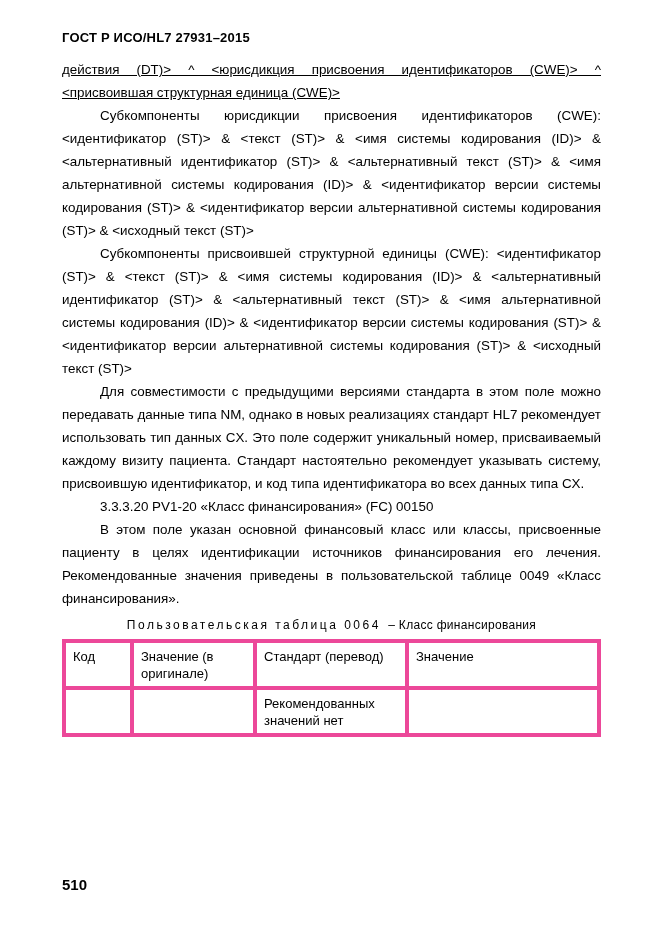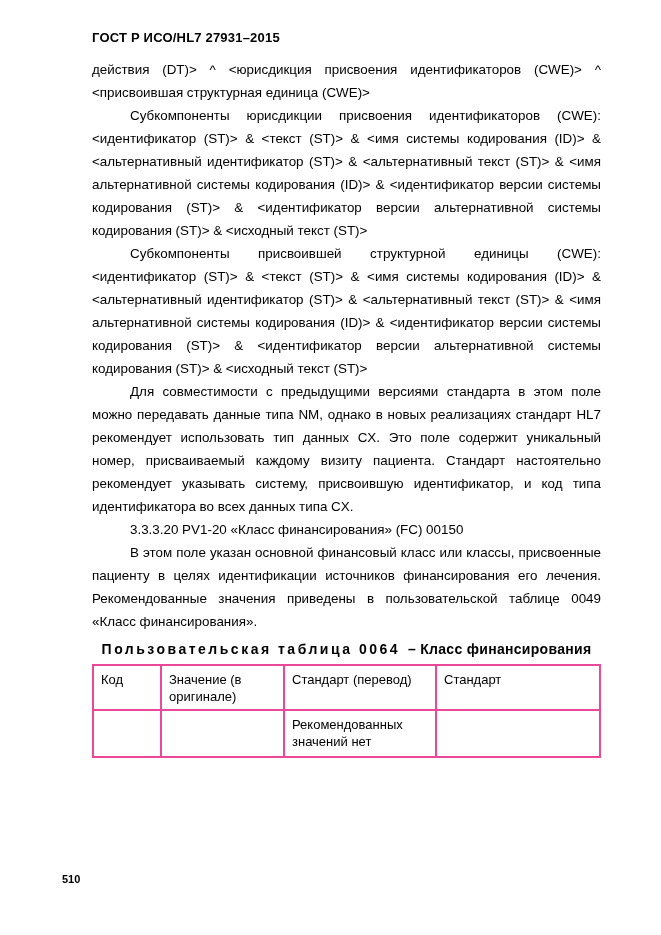--- a/index.html
+++ b/index.html
@@ -7,70 +7,70 @@
   body {
     font-family: "Liberation Sans", sans-serif;
     color: #000;
     -webkit-font-smoothing: antialiased;
   }
   .page {
     position: relative;
     width: 661px;
     height: 935px;
     background: #fff;
-    padding: 30px 60px 0 92px;
+    padding: 30px 60px 0 62px;
     overflow: hidden;
   }
   .doc-header {
     font-size: 13px;
     font-weight: 700;
     letter-spacing: 0.2px;
     margin-bottom: 13px;
   }
   .body-text p {
     font-size: 13.4px;
     line-height: 23px;
     text-align: justify;
     text-indent: 38px;
   }
-  .body-text p.no-indent { text-indent: 0; }
+  .body-text p.no-indent { text-indent: 0; text-decoration: underline; }
   .table-caption {
     margin: 8px 0 7px 0;
     text-align: center;
-    font-size: 14px;
-    font-weight: 700;
+    font-size: 12px;
+    font-weight: 400;
     white-space: nowrap;
   }
   .table-caption .spaced { letter-spacing: 2.5px; }
   .table-caption .rest { letter-spacing: 0.3px; margin-left: 4px; }
   table.user-table {
     width: 100%;
     border-collapse: collapse;
     table-layout: fixed;
     font-size: 13px;
   }
   table.user-table th, table.user-table td {
-    border: 2px solid #ec4899;
+    border: 4px solid #ec4899;
     padding: 5px 7px 4px 7px;
     text-align: left;
     vertical-align: top;
     font-weight: 400;
     line-height: 17px;
     overflow: hidden;
   }
   table.user-table col.c1 { width: 68px; }
   table.user-table col.c2 { width: 123px; }
   table.user-table col.c3 { width: 152px; }
   table.user-table thead th { height: 38px; }
   table.user-table tbody td { height: 47px; }
   .page-number {
     position: absolute;
     left: 62px;
-    bottom: 50px;
-    font-size: 11px;
+    bottom: 42px;
+    font-size: 15px;
     font-weight: 700;
   }
 </style>
 </head>
 <body>
 
 <div class="page">
 
   <div class="doc-header">ГОСТ Р ИСО/HL7 27931–2015</div>
 
@@ -93,21 +93,21 @@
       <col class="c1">
         <col class="c2">
         <col class="c3">
         <col class="c4">
     </colgroup>
     <thead>
       <tr>
         <th>Код</th>
         <th>Значение (в оригинале)</th>
         <th>Стандарт (перевод)</th>
-        <th>Стандарт</th>
+        <th>Значение</th>
       </tr>
     </thead>
     <tbody>
       <tr>
         <td></td>
         <td></td>
         <td>Рекомендованных значений нет</td>
         <td></td>
       </tr>
     </tbody>

